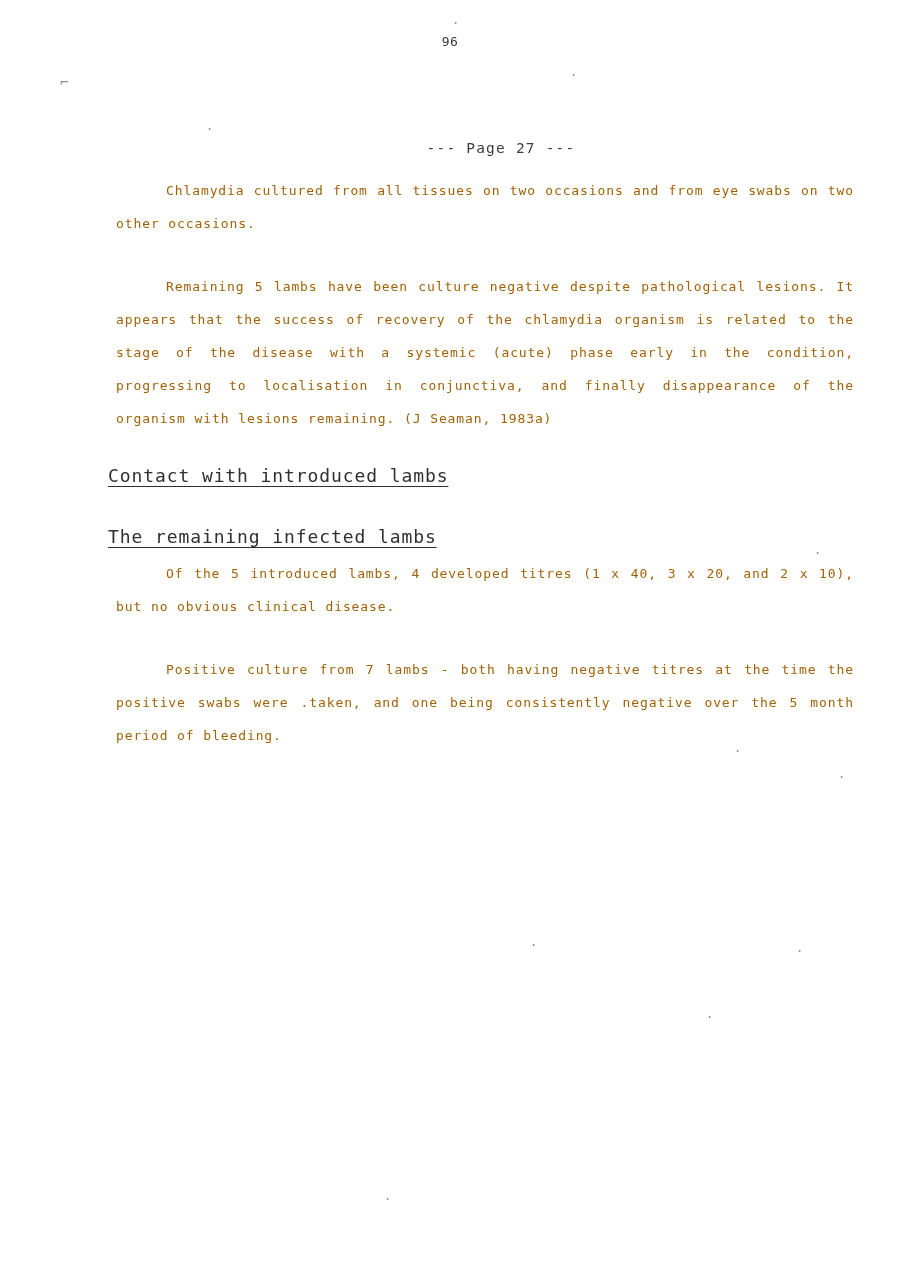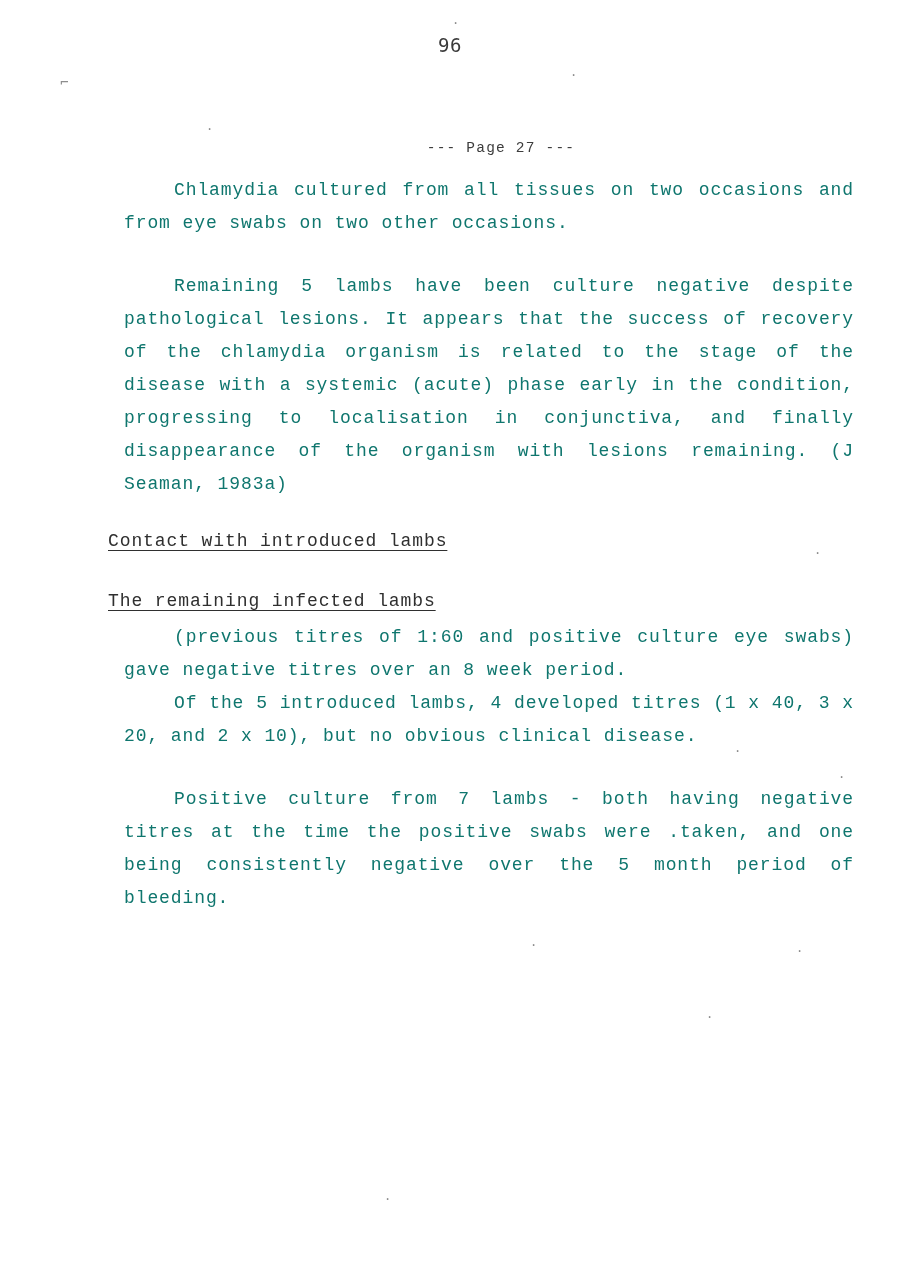--- a/index.html
+++ b/index.html
@@ -20,50 +20,49 @@
     width: 900px;
     height: 1283px;
     box-sizing: border-box;
   }
   .page-number {
     position: absolute;
     top: 34px;
     left: 0;
     width: 900px;
     text-align: center;
-    font-size: 19px;
+    font-size: 13px;
     letter-spacing: 0.5px;
     color: #3a3a3a;
   }
   .stray-mark {
     position: absolute;
     color: #8d8d8d;
     font-size: 12px;
     user-select: none;
   }
   .content {
     position: absolute;
     top: 140px;
     left: 108px;
     width: 746px;
-    font-family: Liberation Mono, monospace;
   }
   .page-marker {
     text-align: center;
     font-size: 14.5px;
     letter-spacing: 1.2px;
     color: #3d3d3d;
     margin: 0 0 18px 0;
     padding-left: 40px;
   }
   p.para {
-    margin: 0 0 0 16px;
-    font-size: 18px;
+    margin: 0 0 0 8px;
+    font-size: 13px;
     line-height: 33px;
-    color: #0f766e;
+    color: #a16207;
     text-align: justify;
     text-justify: inter-word;
     letter-spacing: 0.9px;
   }
   p.para.indent::before {
     content: "";
     display: inline-block;
     width: 50px;
   }
   .gap-lg { height: 30px; }
@@ -114,21 +113,20 @@
       <h2 class="heading">Contact with introduced lambs</h2>
     </div>
 
 
     <div class="gap-lg"></div>
 
     <div class="heading-wrap">
       <h2 class="heading">The remaining infected lambs</h2>
     </div>
 
-    <p class="para indent">(previous titres of 1:60 and positive culture eye swabs) gave negative titres over an 8 week period.</p>
 
     <p class="para indent">Of  the 5 introduced lambs,  4 developed titres (1 x 40, 3 x 20, and 2 x 10), but no obvious clinical disease.</p>
 
     <div class="gap-lg"></div>
 
 
     <p class="para indent">Positive culture from 7 lambs - both having negative  titres at   the   time   the  positive swabs  were .taken,  and  one  being consistently negative over the 5 month period of bleeding.</p>
 
   </div>
 </div>

